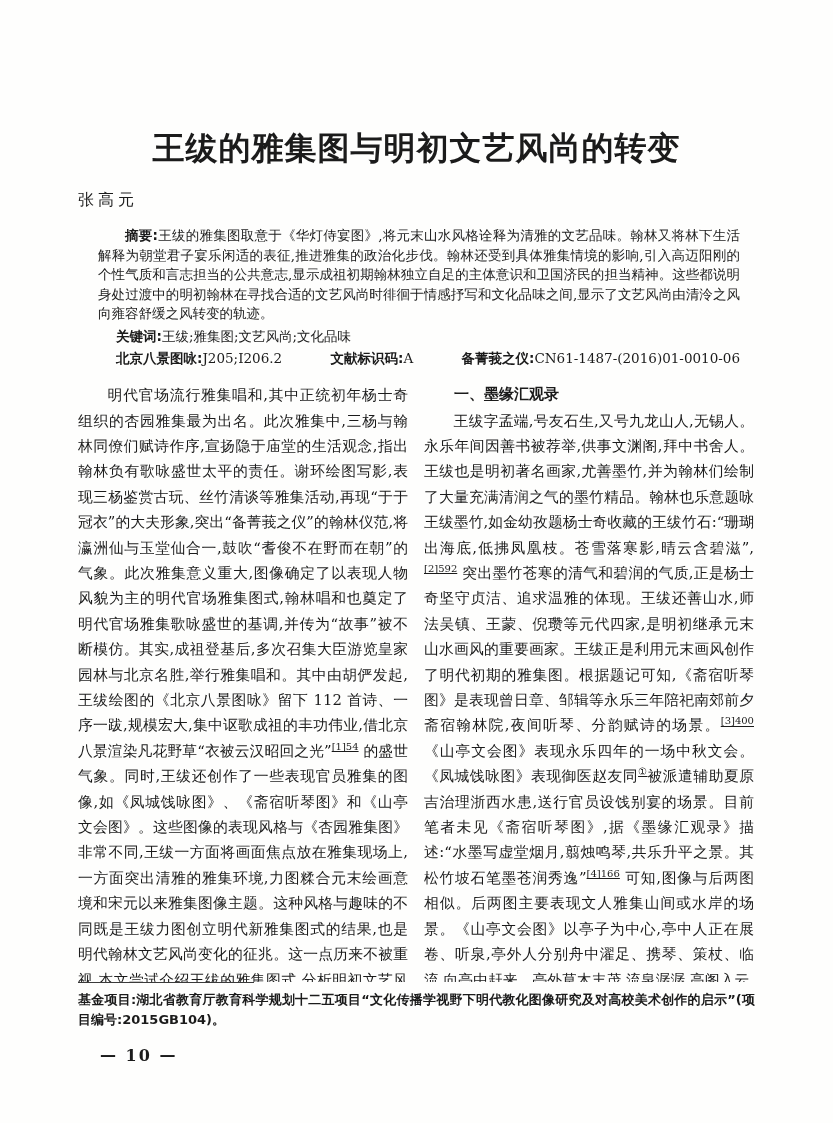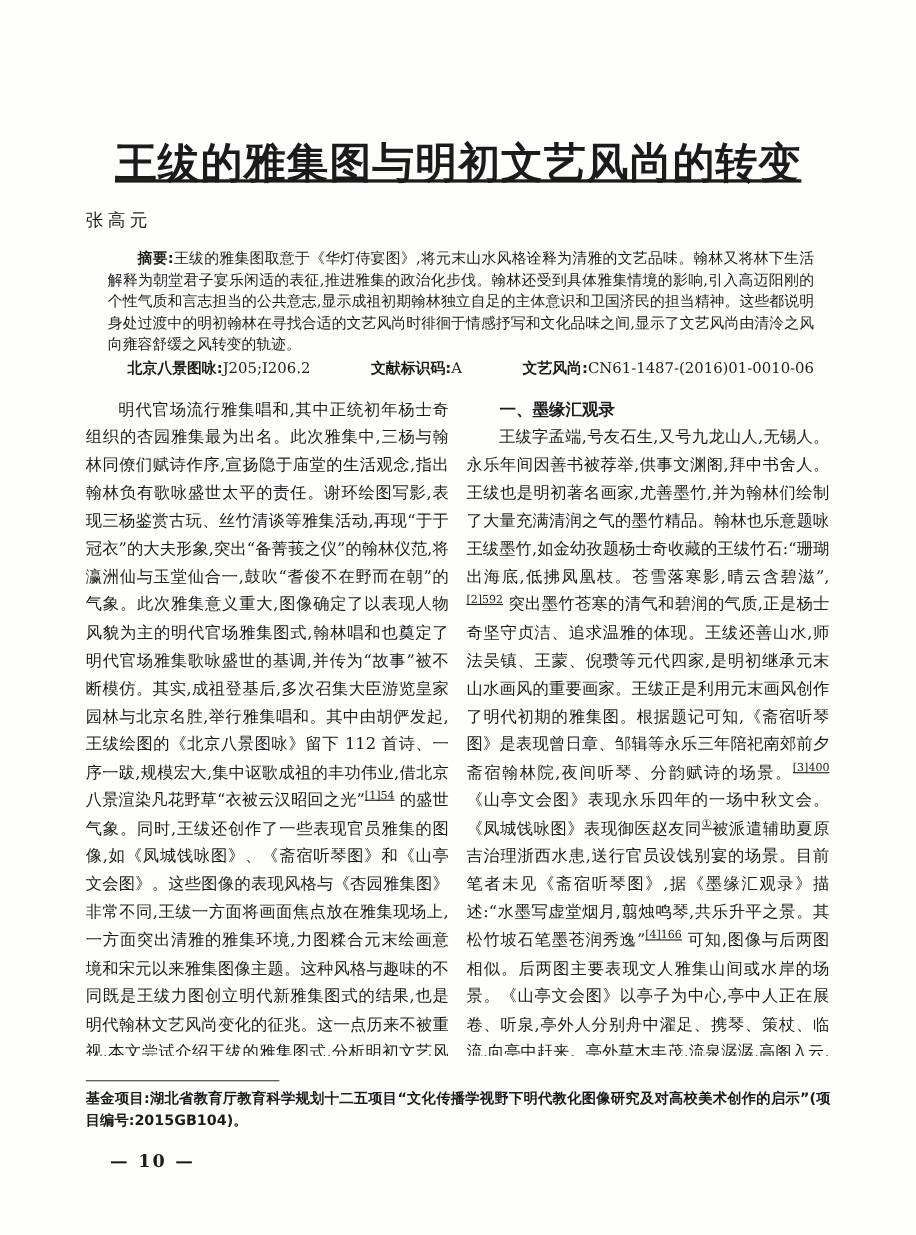--- a/index.html
+++ b/index.html
@@ -10,26 +10,25 @@
     margin: 0 auto;
     background: #fefefd;
     color: #1b1b1b;
     font-family: "DejaVu Serif", "Liberation Serif", serif;
     overflow: hidden;
   }
   .content { padding: 128px 78px 0 78px; }
 
   .title {
     text-align: center;
-    font-size: 38px;
+    font-size: 32px;
     font-weight: 700;
     line-height: 40px;
     letter-spacing: 1px;
     font-family: "DejaVu Serif", "Liberation Serif", serif;
-    text-decoration: underline;
   }
   .author {
     text-align: left;
     font-size: 16px;
     margin-top: 22px;
     letter-spacing: 4px;
   }
 
   .meta {
     margin: 15px 15px 0 20px;
@@ -99,25 +98,26 @@
 <div class="page">
   <div class="content">
 
     <h1 class="title">王绂的雅集图与明初文艺风尚的转变</h1>
 
     <div class="author">张高元</div>
 
     <div class="meta">
       <p class="abstract"><span class="hei">摘要:</span><span>王绂的雅集图取意于《华灯侍宴图》,将元末山水风格诠释为清雅的文艺品味。翰林又将林下生活解释为朝堂君子宴乐闲适的表征,推进雅集的政治化步伐。翰林还受到具体雅集情境的影响,引入高迈阳刚的个性气质和言志担当的公共意志,显示成祖初期翰林独立自足的主体意识和卫国济民的担当精神。这些都说明身处过渡中的明初翰林在寻找合适的文艺风尚时徘徊于情感抒写和文化品味之间,显示了文艺风尚由清泠之风向雍容舒缓之风转变的轨迹。</span></p>
 
+      <p class="keywords"><span class="hei">关键词:</span><span>王绂;雅集图;文艺风尚;文化品味</span></p>
 
       <div class="class-line">
         <span><span class="hei">北京八景图咏:</span><span>J205;I206.2</span></span>
         <span><span class="hei">文献标识码:</span><span>A</span></span>
-        <span><span class="hei">文艺风尚:</span><span>CN61-1487-(2016)01-0010-06</span></span>
+        <span><span class="hei">备菁莪之仪:</span><span>CN61-1487-(2016)01-0010-06</span></span>
       </div>
     </div>
 
     <div class="columns">
       <div class="col">
         <p><span>明代官场流行雅集唱和,其中正统初年杨士奇组织的杏园雅集最为出名。此次雅集中,三杨与翰林同僚们赋诗作序,宣扬隐于庙堂的生活观念,指出翰林负有歌咏盛世太平的责任。谢环绘图写影,表现三杨鉴赏古玩、丝竹清谈等雅集活动,再现“于于冠衣”的大夫形象,突出“备菁莪之仪”的翰林仪范,将瀛洲仙与玉堂仙合一,鼓吹“耆俊不在野而在朝”的气象。此次雅集意义重大,图像确定了以表现人物风貌为主的明代官场雅集图式,翰林唱和也奠定了明代官场雅集歌咏盛世的基调,并传为“故事”被不断模仿。其实,成祖登基后,多次召集大臣游览皇家园林与北京名胜,举行雅集唱和。其中由胡俨发起,王绂绘图的《北京八景图咏》留下 112 首诗、一序一跋,规模宏大,集中讴歌成祖的丰功伟业,借北京八景渲染凡花野草“衣被云汉昭回之光”</span><sup>[1]54</sup><span> 的盛世气象。同时,王绂还创作了一些表现官员雅集的图像,如《凤城饯咏图》、《斋宿听琴图》和《山亭文会图》。这些图像的表现风格与《杏园雅集图》非常不同,王绂一方面将画面焦点放在雅集现场上,一方面突出清雅的雅集环境,力图糅合元末绘画意境和宋元以来雅集图像主题。这种风格与趣味的不同既是王绂力图创立明代新雅集图式的结果,也是明代翰林文艺风尚变化的征兆。这一点历来不被重视,本文尝试介绍王绂的雅集图式,分析明初文艺风尚的发展趋向以及对雅集文艺的导向作用,并解析图文对主流风尚的表征与超越。</span></p>
       </div>
       <div class="col">
         <h2 class="section-heading">一、墨缘汇观录</h2>
         <p><span>王绂字孟端,号友石生,又号九龙山人,无锡人。永乐年间因善书被荐举,供事文渊阁,拜中书舍人。王绂也是明初著名画家,尤善墨竹,并为翰林们绘制了大量充满清润之气的墨竹精品。翰林也乐意题咏王绂墨竹,如金幼孜题杨士奇收藏的王绂竹石:“珊瑚出海底,低拂凤凰枝。苍雪落寒影,晴云含碧滋”,</span><sup>[2]592</sup><span> 突出墨竹苍寒的清气和碧润的气质,正是杨士奇坚守贞洁、追求温雅的体现。王绂还善山水,师法吴镇、王蒙、倪瓒等元代四家,是明初继承元末山水画风的重要画家。王绂正是利用元末画风创作了明代初期的雅集图。根据题记可知,《斋宿听琴图》是表现曾日章、邹辑等永乐三年陪祀南郊前夕斋宿翰林院,夜间听琴、分韵赋诗的场景。</span><sup>[3]400</sup><span>《山亭文会图》表现永乐四年的一场中秋文会。《凤城饯咏图》表现御医赵友同</span><sup>①</sup><span>被派遣辅助夏原吉治理浙西水患,送行官员设饯别宴的场景。目前笔者未见《斋宿听琴图》,据《墨缘汇观录》描述:“水墨写虚堂烟月,翦烛鸣琴,共乐升平之景。其松竹坡石笔墨苍润秀逸”</span><sup>[4]166</sup><span> 可知,图像与后两图相似。后两图主要表现文人雅集山间或水岸的场景。《山亭文会图》以亭子为中心,亭中人正在展卷、听泉,亭外人分别舟中濯足、携琴、策杖、临流,向亭中赶来。亭外草木丰茂,流泉潺潺,高阁入云,水榭映川,山屏壁立,主峰巍峨,营造既丰茂敦朴又宁静空灵的集会环境。《凤城饯咏图》表现三人亭中饮酒,河中一舟停泊,</span></p>

